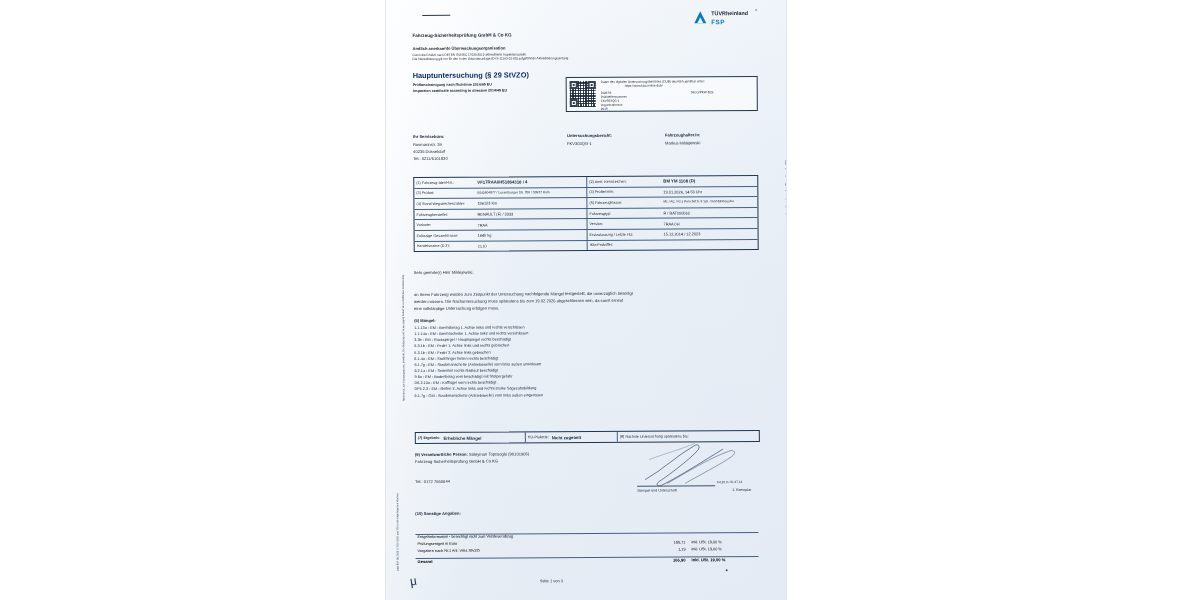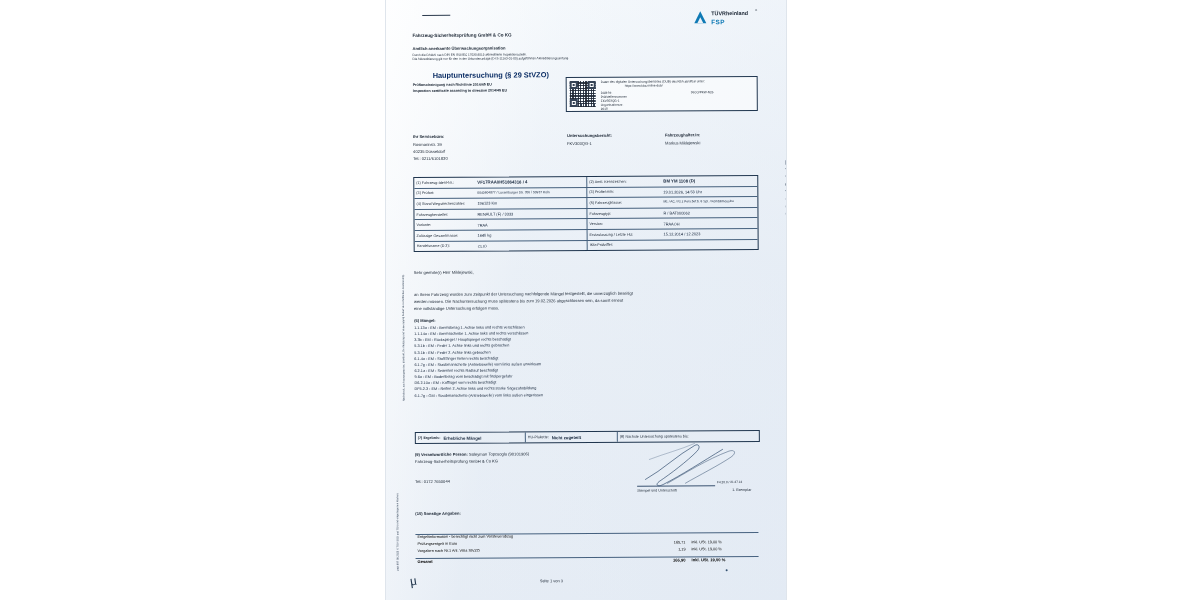--- a/index.html
+++ b/index.html
@@ -58,21 +58,21 @@
     font-family: "Liberation Sans", sans-serif;
     white-space: nowrap;
     line-height: 1.15;
   }
   .f3 { font-size: 3.1px; }
   .f35 { font-size: 3.6px; }
   .f4 { font-size: 4.1px; }
   .f45 { font-size: 4.6px; }
   .f7 { font-size: 7.4px; }
   .b { font-weight: bold; }
-  .blue { color: #0d2f66; margin-left: 20px; }
+  .blue { color: #0d2f66; }
 
   
   .topline {
     position: absolute;
     left: 38px; top: 14px;
     width: 28px; height: 0;
     border-top: 1.6px solid #2b3a4d;
   }
   .tuv {
     position: absolute;

